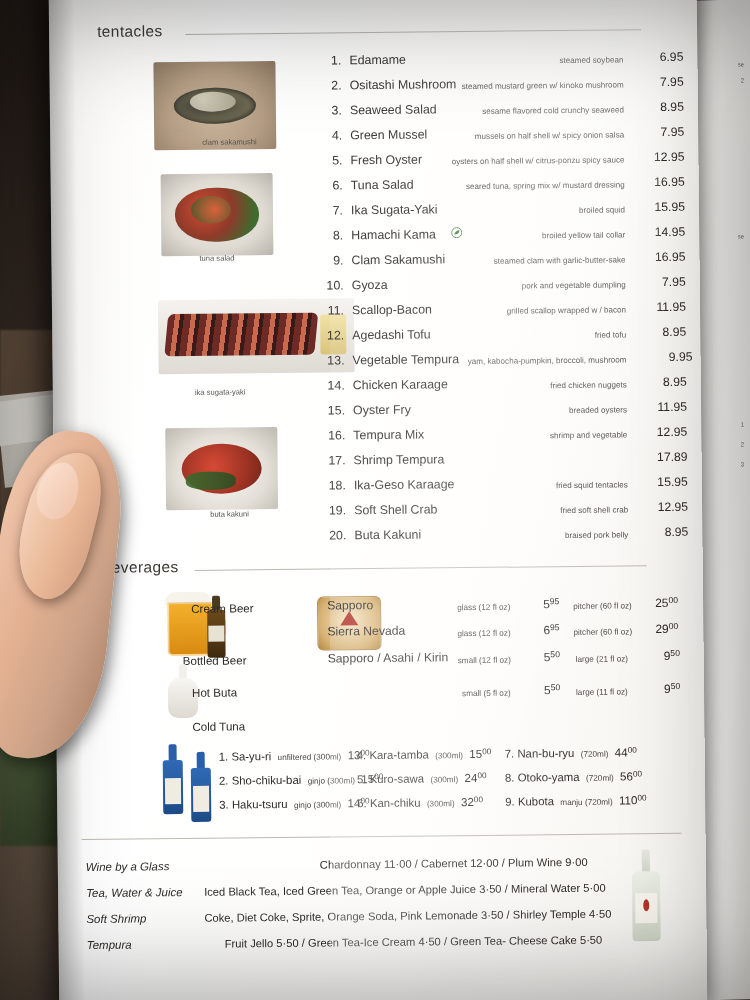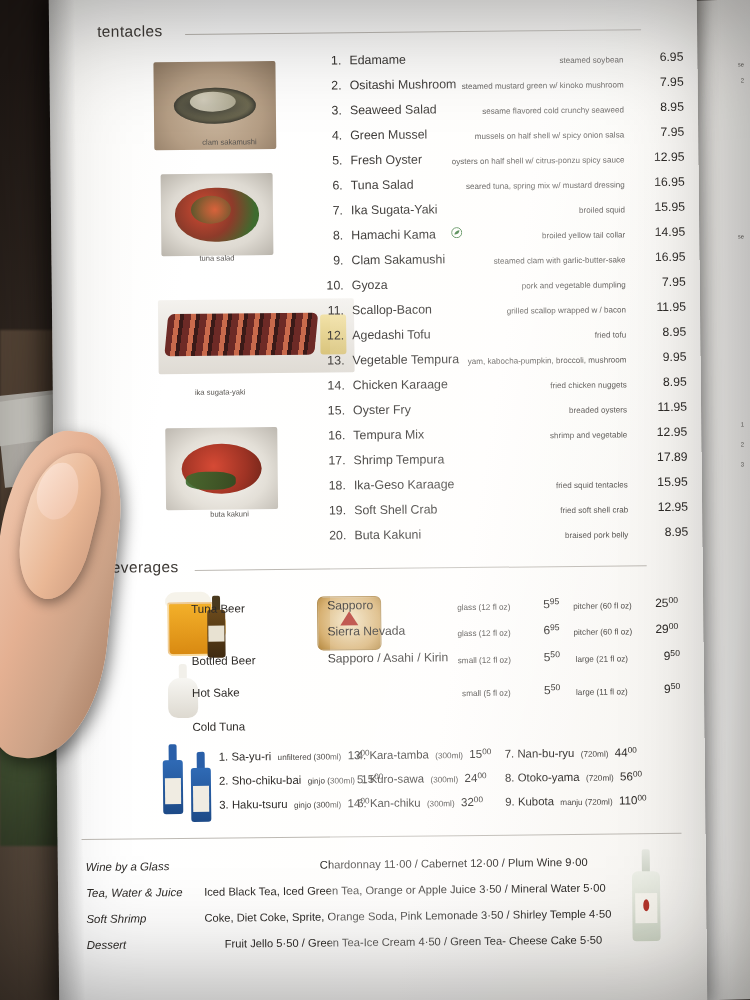--- a/index.html
+++ b/index.html
@@ -305,21 +305,21 @@
       <span class="nm">Agedashi Tofu</span>
     </div>
     <div class="desc" style="right:74px;top:343px">fried tofu</div>
     <div class="price" style="right:14px;top:338px">8.95</div>
 
     <div class="item" style="left:274px;top:363px">
       <span class="num">13.</span>
       <span class="nm">Vegetable Tempura</span>
     </div>
     <div class="desc" style="right:74px;top:368px">yam, kabocha-pumpkin, broccoli, mushroom</div>
-    <div class="price" style="right:14px;top:363px">9.95</div>
+    <div class="price" style="right:8px;top:363px">9.95</div>
 
     <div class="item" style="left:274px;top:388px">
       <span class="num">14.</span>
       <span class="nm">Chicken Karaage</span>
     </div>
     <div class="desc" style="right:74px;top:393px">fried chicken nuggets</div>
     <div class="price" style="right:14px;top:388px">8.95</div>
 
     <div class="item" style="left:274px;top:413px">
       <span class="num">15.</span>
@@ -374,45 +374,45 @@
     </div>
     <div class="bottle">
       <div class="neck"></div>
         <div class="bdy"></div>
         <div class="lbl"></div>
     </div>
     <div class="sapporo-logo">
         <div class="star"></div>
       </div>
 
-    <div class="bev-label" style="left:136px;top:610px">Tuna Beer</div>
+    <div class="bev-label" style="left:136px;top:610px">Cream Beer</div>
     <div class="bev-name" style="left:272px;top:608px">Sapporo</div>
     <div class="bev-small" style="left:402px;top:614px">glass (12 fl oz)</div>
     <div class="bev-price" style="left:488px;top:608px"><span>5</span><span class="sup">95</span></div>
     <div class="bev-small" style="left:518px;top:614px">pitcher (60 fl oz)</div>
     <div class="bev-price" style="left:600px;top:608px"><span>25</span><span class="sup">00</span></div>
 
     <div class="bev-name" style="left:272px;top:634px">Sierra Nevada</div>
     <div class="bev-small" style="left:402px;top:640px">glass (12 fl oz)</div>
     <div class="bev-price" style="left:488px;top:634px"><span>6</span><span class="sup">95</span></div>
     <div class="bev-small" style="left:518px;top:640px">pitcher (60 fl oz)</div>
     <div class="bev-price" style="left:600px;top:634px"><span>29</span><span class="sup">00</span></div>
 
-    <div class="bev-label" style="left:136px;top:662px">Bottled Beer</div>
+    <div class="bev-label" style="left:127px;top:662px">Bottled Beer</div>
     <div class="bev-name" style="left:272px;top:661px">Sapporo  /  Asahi  /  Kirin</div>
     <div class="bev-small" style="left:402px;top:667px">small (12 fl oz)</div>
     <div class="bev-price" style="left:488px;top:661px"><span>5</span><span class="sup">50</span></div>
     <div class="bev-small" style="left:520px;top:667px">large (21 fl oz)</div>
     <div class="bev-price" style="left:608px;top:661px"><span>9</span><span class="sup">50</span></div>
 
     <div class="tokkuri">
       <div class="tn"></div>
         <div class="tb"></div>
     </div>
-    <div class="bev-label" style="left:136px;top:694px">Hot Sake</div>
+    <div class="bev-label" style="left:136px;top:694px">Hot Buta</div>
     <div class="bev-small" style="left:406px;top:700px">small (5 fl oz)</div>
     <div class="bev-price" style="left:488px;top:694px"><span>5</span><span class="sup">50</span></div>
     <div class="bev-small" style="left:520px;top:700px">large (11 fl oz)</div>
     <div class="bev-price" style="left:608px;top:694px"><span>9</span><span class="sup">50</span></div>
 
     <div class="bev-label" style="left:136px;top:728px">Cold Tuna</div>
     <div class="sakeb" style="left:106px">
         <div class="sbn"></div>
         <div class="sbb"></div>
         <div class="sbl"></div>
@@ -464,21 +464,21 @@
 
     <div class="bot-label" style="left:28px;top:868px">Wine by a Glass</div>
     <div class="bot-text" style="left:262px;top:868px">Chardonnay  11·00  /  Cabernet  12·00  /  Plum Wine  9·00</div>
 
     <div class="bot-label" style="left:28px;top:894px">Tea, Water &amp; Juice</div>
     <div class="bot-text" style="left:146px;top:894px">Iced Black Tea,  Iced Green Tea, Orange  or  Apple Juice  3·50  /  Mineral Water  5·00</div>
 
     <div class="bot-label" style="left:28px;top:920px">Soft Shrimp</div>
     <div class="bot-text" style="left:146px;top:920px">Coke, Diet Coke, Sprite, Orange Soda,  Pink Lemonade  3·50  /  Shirley Temple  4·50</div>
 
-    <div class="bot-label" style="left:28px;top:946px">Dessert</div>
+    <div class="bot-label" style="left:28px;top:946px">Tempura</div>
     <div class="bot-text" style="left:166px;top:946px">Fruit Jello  5·50  /  Green Tea-Ice Cream  4·50  /  Green Tea- Cheese Cake  5·50</div>
 
   </div>
 </div>
 
 <div class="hand"></div>
 <div class="thumb"></div>
 <div class="nail"></div>
 
 <div class="glare"></div>

